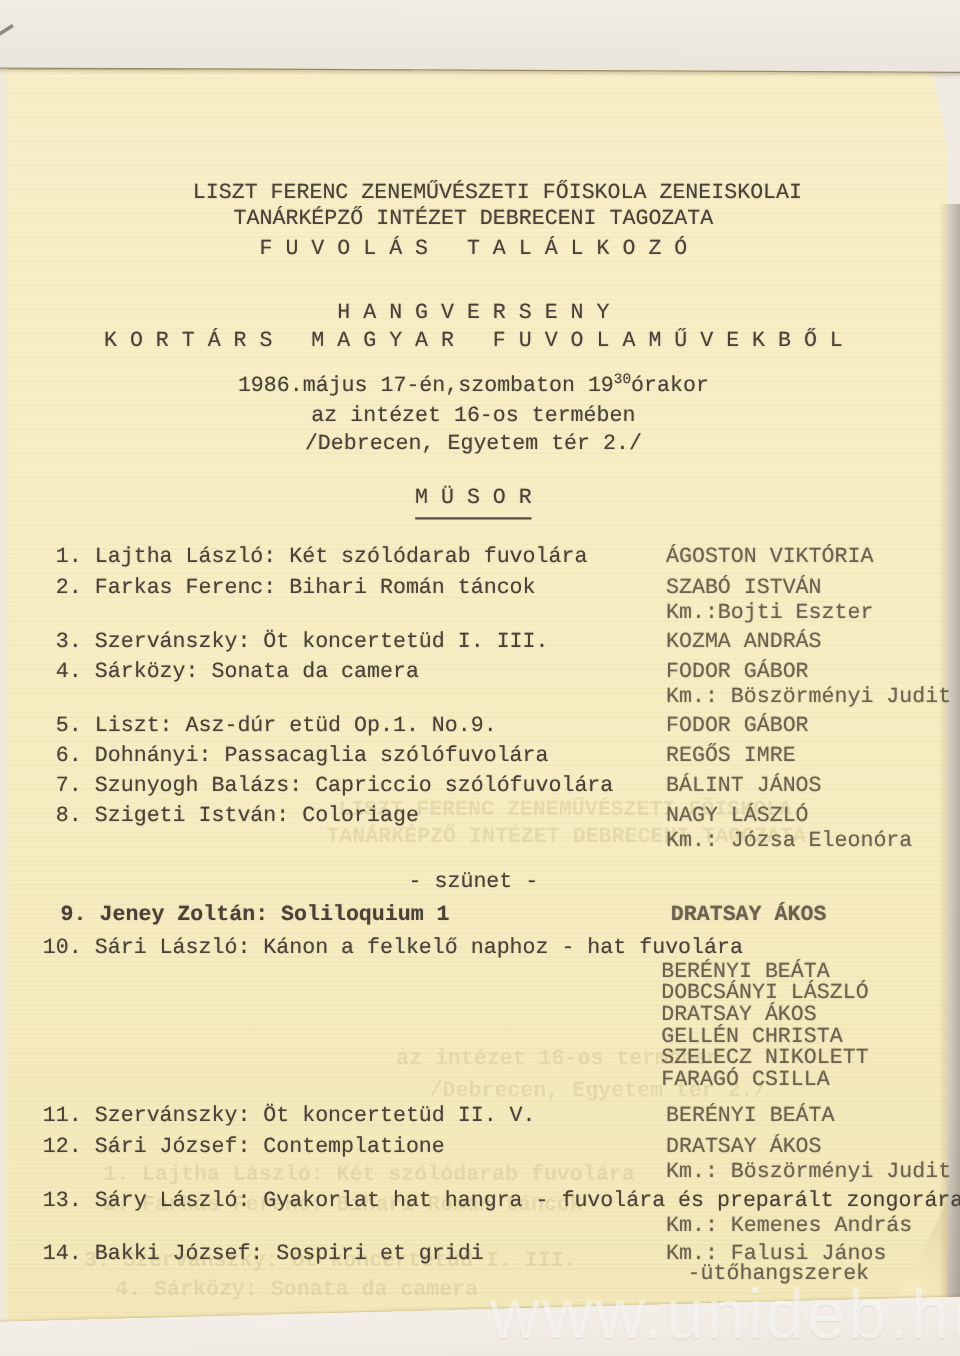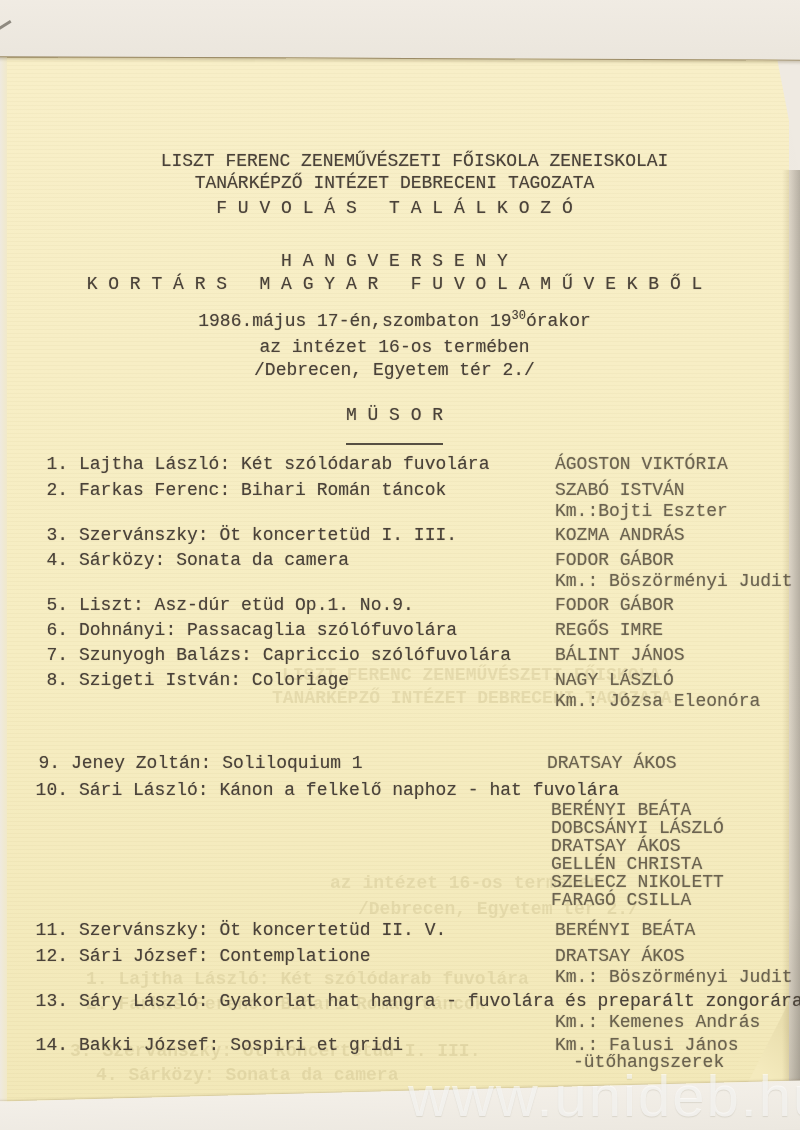--- a/index.html
+++ b/index.html
@@ -60,21 +60,21 @@
     transform:rotate(-1.5deg);transform-origin:50% 0;
     box-shadow:0 -1px 2px rgba(120,100,60,.25);
     z-index:4;
   }
   
   .line{
     position:absolute;white-space:pre;font-size:18px;line-height:22px;
     color:#4a4239;text-shadow:0 0 1px rgba(70,62,50,.45);z-index:5;
   }
   .center{left:0;width:789px;text-align:center;}
-  .heading-underline{border-bottom:2px solid rgba(58,51,43,.85);padding-bottom:18px;}
+  .heading-underline{border-bottom:2px solid rgba(58,51,43,.85);padding-bottom:6px;}
   .sup{font-size:12px;vertical-align:7px;letter-spacing:0;}
   .num{display:inline-block;min-width:40px;text-align:right;margin-right:11px;}
   .perf-abs{position:absolute;left:527px;top:0;}
   .perf{color:#544c3d;opacity:.85;text-shadow:0 0 1.2px rgba(84,76,61,.55);}
   .ghost{
     position:absolute;white-space:pre;font-size:18px;line-height:22px;
     color:#9b8a50;opacity:.17;filter:blur(.4px);z-index:4;font-weight:bold;
   }
   .watermark{
     position:absolute;left:408px;top:1062px;z-index:6;
@@ -132,22 +132,23 @@
 
   <div class="line" style="top:594px;left:28px;"><span class="num">5.</span><span>Liszt: Asz-dúr etüd Op.1. No.9.</span><span class="perf-abs perf">FODOR GÁBOR</span></div>
 
   <div class="line" style="top:619px;left:28px;"><span class="num">6.</span><span>Dohnányi: Passacaglia szólófuvolára</span><span class="perf-abs perf">REGŐS IMRE</span></div>
 
   <div class="line" style="top:644px;left:28px;"><span class="num">7.</span><span>Szunyogh Balázs: Capriccio szólófuvolára</span><span class="perf-abs perf">BÁLINT JÁNOS</span></div>
 
   <div class="line" style="top:669px;left:28px;"><span class="num">8.</span><span>Szigeti István: Coloriage</span><span class="perf-abs perf">NAGY LÁSZLÓ</span></div>
   <div class="line perf" style="top:690px;left:555px;">Km.: Józsa Eleonóra</div>
 
+  <div class="line center" style="top:724px;">- szünet -</div>
 
-  <div class="line" style="top:752px;left:20px;"><span class="num">9.</span><span>Jeney Zoltán: Soliloquium 1</span><span class="perf-abs perf">DRATSAY ÁKOS</span></div>
+  <div class="line" style="top:752px;left:32px;font-weight:bold;"><span class="num">9.</span><span>Jeney Zoltán: Soliloquium 1</span><span class="perf-abs perf">DRATSAY ÁKOS</span></div>
 
   <div class="line" style="top:779px;left:28px;"><span class="num">10.</span><span>Sári László: Kánon a felkelő naphoz - hat fuvolára</span></div>
   <div class="line perf" style="top:799px;left:551px;">BERÉNYI BEÁTA</div>
   <div class="line perf" style="top:817px;left:551px;">DOBCSÁNYI LÁSZLÓ</div>
   <div class="line perf" style="top:835px;left:551px;">DRATSAY ÁKOS</div>
   <div class="line perf" style="top:853px;left:551px;">GELLÉN CHRISTA</div>
   <div class="line perf" style="top:871px;left:551px;">SZELECZ NIKOLETT</div>
   <div class="line perf" style="top:889px;left:551px;">FARAGÓ CSILLA</div>
 
   <div class="line" style="top:919px;left:28px;"><span class="num">11.</span><span>Szervánszky: Öt koncertetüd II. V.</span><span class="perf-abs perf">BERÉNYI BEÁTA</span></div>

